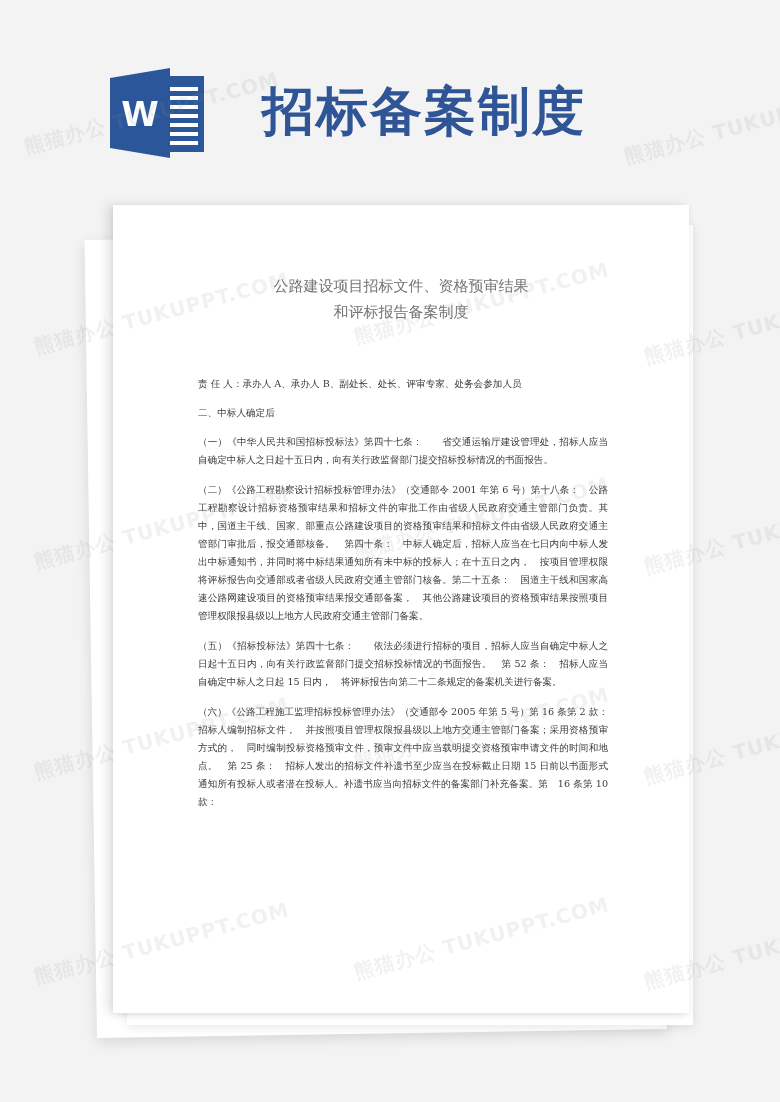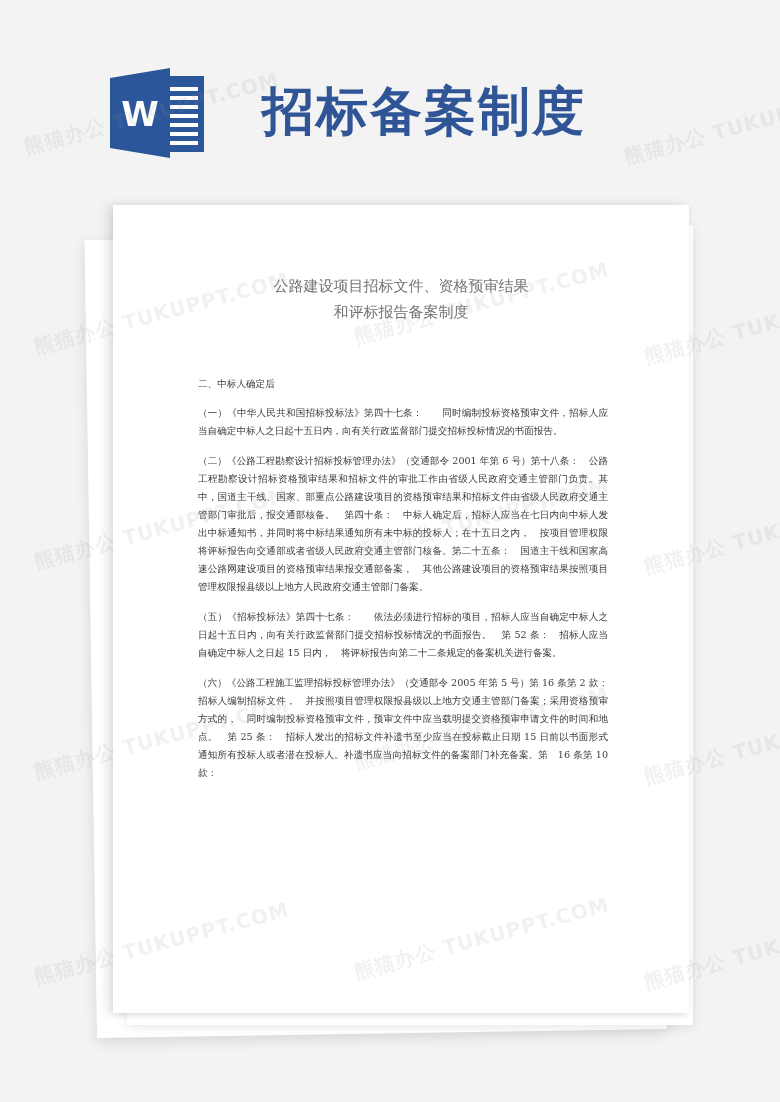--- a/index.html
+++ b/index.html
@@ -68,22 +68,23 @@
 
 <div class="page-back"></div>
 <div class="page-back2"></div>
 
 <div class="page">
   <div class="doc-title">
     <div>公路建设项目招标文件、资格预审结果</div>
     <div>和评标报告备案制度</div>
   </div>
   <div class="doc-body">
+    <p class="tight">责 任 人：承办人 A、承办人 B、副处长、处长、评审专家、处务会参加人员</p>
     <p class="tight">二、中标人确定后</p>
-    <p>（一）《中华人民共和国招标投标法》第四十七条：　　同时编制投标资格预审文件，招标人应当自确定中标人之日起十五日内，向有关行政监督部门提交招标投标情况的书面报告。</p>
+    <p>（一）《中华人民共和国招标投标法》第四十七条：　　省交通运输厅建设管理处，招标人应当自确定中标人之日起十五日内，向有关行政监督部门提交招标投标情况的书面报告。</p>
     <p>（二）《公路工程勘察设计招标投标管理办法》（交通部令 2001 年第 6 号）第十八条：　公路工程勘察设计招标资格预审结果和招标文件的审批工作由省级人民政府交通主管部门负责。其中，国道主干线、国家、部重点公路建设项目的资格预审结果和招标文件由省级人民政府交通主管部门审批后，报交通部核备。　第四十条：　中标人确定后，招标人应当在七日内向中标人发出中标通知书，并同时将中标结果通知所有未中标的投标人；在十五日之内，　按项目管理权限将评标报告向交通部或者省级人民政府交通主管部门核备。第二十五条：　国道主干线和国家高速公路网建设项目的资格预审结果报交通部备案，　其他公路建设项目的资格预审结果按照项目管理权限报县级以上地方人民政府交通主管部门备案。</p>
     <p>（五）《招标投标法》第四十七条：　　依法必须进行招标的项目，招标人应当自确定中标人之日起十五日内，向有关行政监督部门提交招标投标情况的书面报告。　第 52 条：　招标人应当自确定中标人之日起 15 日内，　将评标报告向第二十二条规定的备案机关进行备案。</p>
     <p>（六）《公路工程施工监理招标投标管理办法》（交通部令 2005 年第 5 号）第 16 条第 2 款：招标人编制招标文件，　并按照项目管理权限报县级以上地方交通主管部门备案；采用资格预审方式的，　同时编制投标资格预审文件，预审文件中应当载明提交资格预审申请文件的时间和地点。　第 25 条：　招标人发出的招标文件补遗书至少应当在投标截止日期 15 日前以书面形式通知所有投标人或者潜在投标人。补遗书应当向招标文件的备案部门补充备案。第　16 条第 10 款：</p>
   </div>
 </div>
 
 <div class="watermark" style="left:20px; top:100px;">熊猫办公 TUKUPPT.COM</div>
 <div class="watermark" style="left:620px; top:110px;">熊猫办公 TUKUPPT.COM</div>
 <div class="watermark" style="left:30px; top:300px;">熊猫办公 TUKUPPT.COM</div>
 <div class="watermark" style="left:350px; top:290px;">熊猫办公 TUKUPPT.COM</div>

